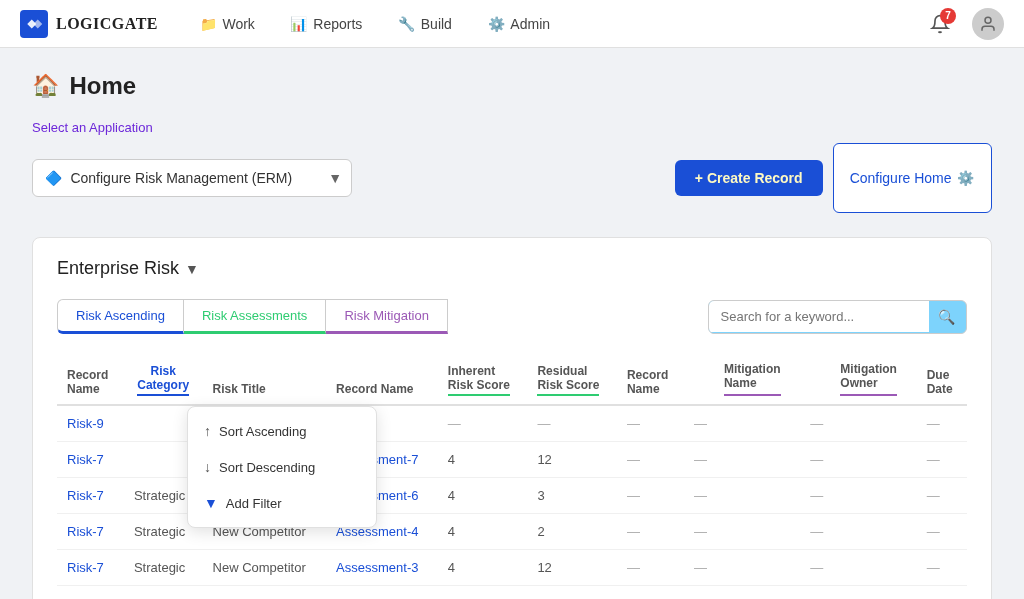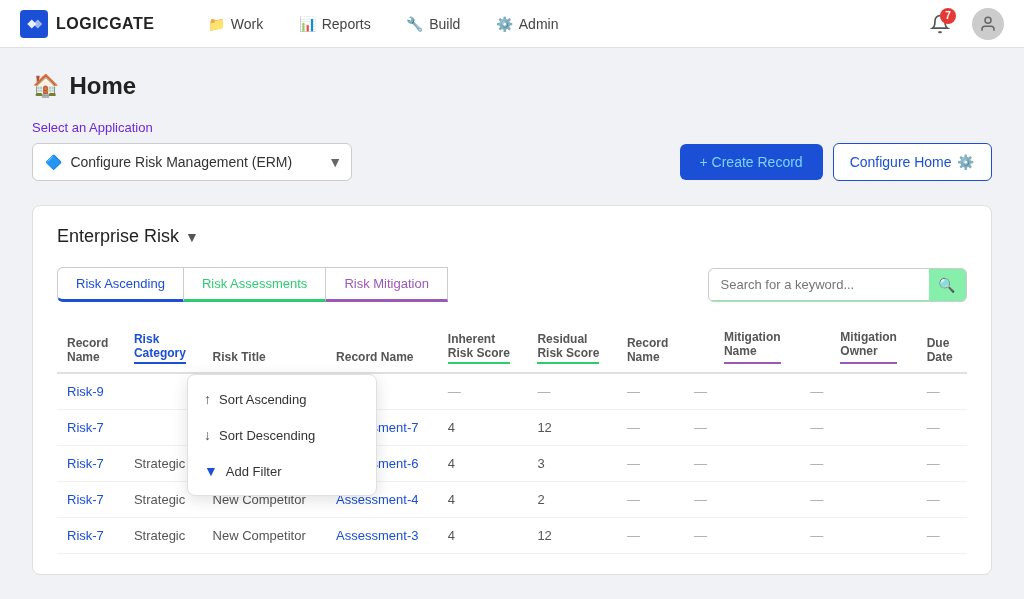--- a/index.html
+++ b/index.html
@@ -14,21 +14,22 @@
       align-items: center;
       padding: 0 20px;
       gap: 8px;
       position: relative;
       z-index: 100;
     }
     .navbar-logo {
       display: flex;
       align-items: center;
       gap: 8px;
-      margin-right: 32px;
+      margin-right: 20px;
+      font-family: Liberation Serif, serif;
     }
     .navbar-logo-icon {
       width: 28px;
       height: 28px;
       background: #1a4fd6;
       border-radius: 4px;
       display: flex;
       align-items: center;
       justify-content: center;
       color: white;
@@ -140,34 +141,34 @@
     }
     .app-select-arrow {
       position: absolute;
       right: 10px;
       top: 50%;
       transform: translateY(-50%);
       color: #666;
     }
     .btn-create {
       background: #1a4fd6;
-      color: #7dd3fc;
+      color: #fef9c3;
       border: none;
       padding: 10px 20px;
       border-radius: 6px;
       font-size: 14px;
-      font-weight: 400;
+      font-weight: 700;
       cursor: pointer;
       margin-left: auto;
     }
     .btn-configure {
       background: #fff;
       color: #1a4fd6;
       border: 1px solid #1a4fd6;
-      padding: 10px 16px;
+      padding: 26px 16px;
       border-radius: 6px;
       font-size: 14px;
       font-weight: 500;
       cursor: pointer;
       display: flex;
       align-items: center;
       gap: 6px;
     }
     .btn-row {
       display: flex;
@@ -226,21 +227,21 @@
       border-bottom: 3px solid #9b59b6;
       color: #9b59b6;
     }
     .tabs-search {
       margin-left: auto;
       display: flex;
       align-items: center;
       border: 1px solid #ccc;
       border-radius: 6px;
       overflow: hidden;
-      background: #86efac;
+      background: #7dd3fc;
     }
     .tabs-search input {
       border: none;
       outline: none;
       padding: 8px 12px;
       font-size: 13px;
       width: 220px;
       color: #999;
     }
     .tabs-search-icon {
@@ -255,21 +256,21 @@
     thead tr { border-bottom: 2px solid #e0e0e0; }
     thead th {
       text-align: left;
       padding: 8px 10px;
       font-weight: 600;
       color: #555;
       font-size: 12px;
       white-space: nowrap;
       vertical-align: bottom;
     }
-    thead th.col-highlight { color: #1a4fd6; }
+    thead th.col-highlight { color: #1a4fd6; text-align: center; }
     thead th .col-underline-blue { border-bottom: 2px solid #1a4fd6; display: inline-block; padding-bottom: 2px; }
     thead th .col-underline-green { border-bottom: 2px solid #2ecc71; display: inline-block; padding-bottom: 2px; }
     thead th .col-underline-purple { border-bottom: 2px solid #9b59b6; display: inline-block; padding-bottom: 4px; margin-left: 30px; }
     tbody tr { border-bottom: 1px solid #f0f0f0; }
     tbody td {
       padding: 10px 10px;
       color: #555;
       font-size: 13px;
     }
     .link-blue { color: #1a4fd6; cursor: pointer; text-decoration: none; font-weight: 400; }

